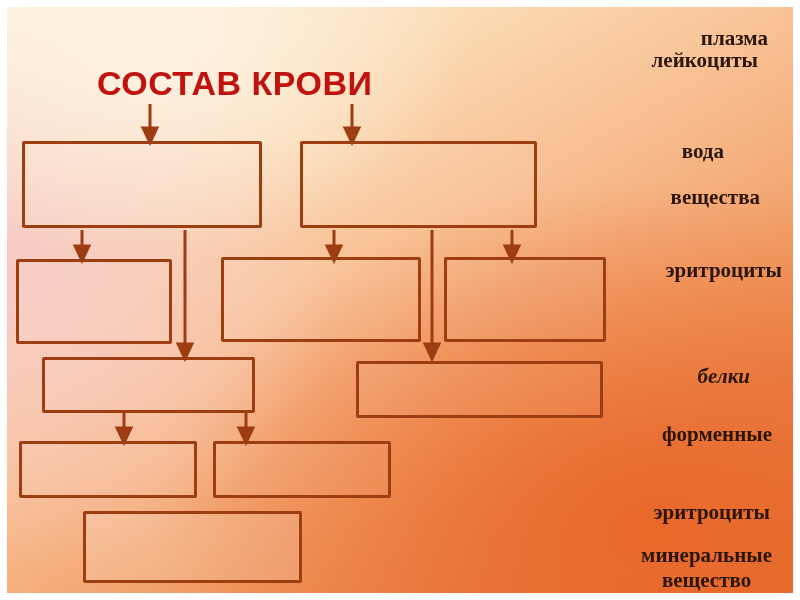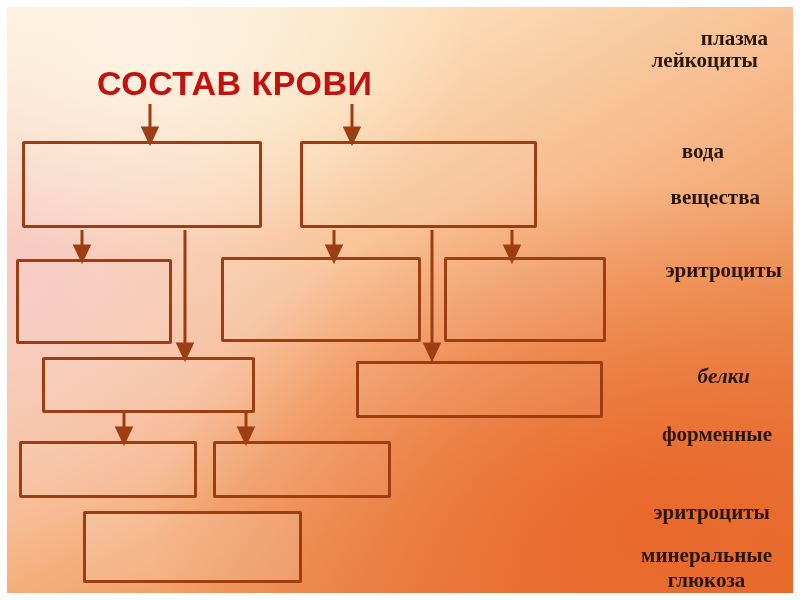--- a/index.html
+++ b/index.html
@@ -132,17 +132,17 @@
   <div class="term" style="right:76px; top:139px;margin-left:41px;">вода</div>
   <div class="term" style="right:40px; top:185px;">вещества</div>
   <div class="term" style="right:18px; top:226px;margin-top:32px;">эритроциты</div>
   <div class="term" style="right:50px; top:364px;font-style:italic;">белки</div>
   <div class="term two-line" style="right:28px; top:422px; text-align:left;">
     <div>форменные</div>
   </div>
   <div class="term" style="right:30px; top:500px;">эритроциты</div>
   <div class="term two-line" style="right:28px; top:535px; text-align:center;margin-top:8px;">
     <div>минеральные</div>
-    <div>глюкоза</div>
+    <div>вещество</div>
   </div>
 
   <div id="frame"></div>
 </div>
 
 </body></html>

